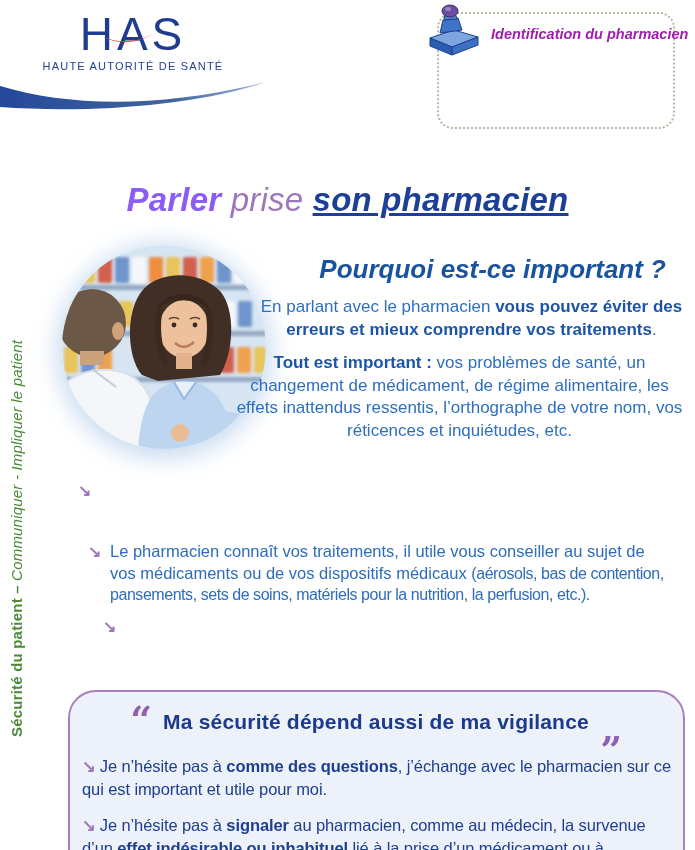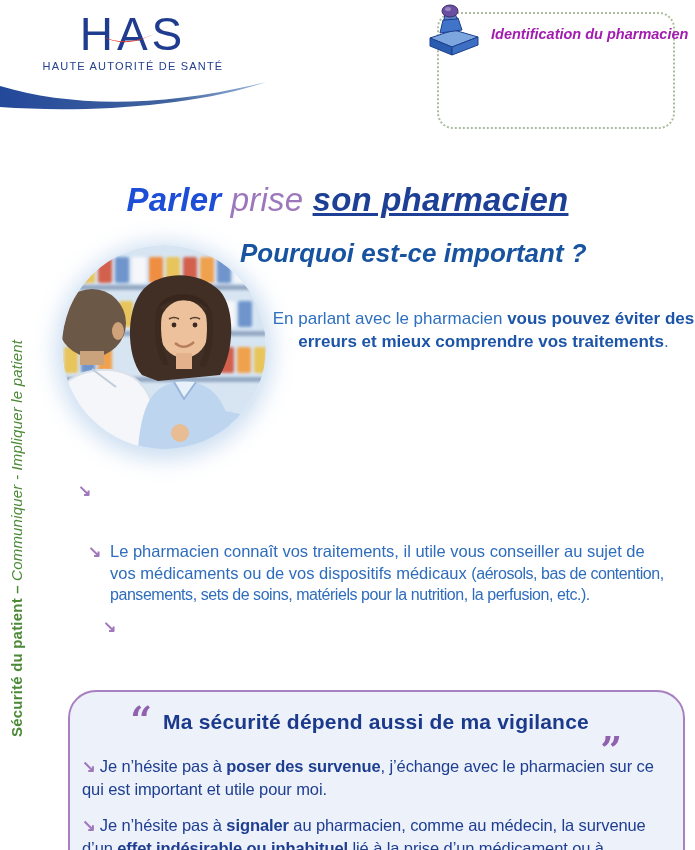--- a/index.html
+++ b/index.html
@@ -17,35 +17,35 @@
   .id-label{
     position:absolute;left:52px;top:12px;white-space:nowrap;
     font-style:italic;font-size:14.5px;color:#a21caf;font-weight:600;
   }
   .stamp-svg{position:absolute;left:-13px;top:-12px;}
   
   .main-title{
     position:absolute;left:0;top:180px;width:695px;margin:0;text-align:center;
     font-style:italic;font-weight:600;font-size:33px;line-height:1.2;letter-spacing:0.2px;
   }
-  .t-purple{color:#1d4ed8;}
+  .t-purple{color:#8b5cf6;}
   .t-lpurple{color:#9d77bb;font-weight:500;}
   .t-blue{color:#1d3f96;text-decoration:underline;}
   .section-heading{
-    position:absolute;left:240px;top:238px;width:410px;margin:0;text-align:left;
+    position:absolute;left:240px;top:238px;width:410px;margin:16px;text-align:right;
     font-style:italic;font-weight:600;font-size:26px;color:#17539f;
   }
   
   .photo{
     position:absolute;left:62px;top:245px;width:204px;height:204px;border-radius:50%;
     overflow:hidden;box-shadow:0 4px 22px 6px rgba(140,180,225,.45);
   }
   
   .intro-p{
-    position:absolute;margin:16px;text-align:center;
+    position:absolute;margin:4px;text-align:center;
     font-size:17px;line-height:22.5px;color:#2e6fc0;
   }
   .intro-p .seg-b{font-weight:700;color:#1c55a8;}
   .intro-p1{top:292px;left:255px;width:425px;}
   .intro-p2{top:348px;left:228px;width:455px;}
   
   .bullet{
     position:absolute;padding-left:22px;box-sizing:border-box;
     font-size:16.5px;line-height:21.5px;color:#2e6cbd;
   }
@@ -179,40 +179,41 @@
         <rect x="114" y="108" width="16" height="16" fill="#e3b28c"></rect>
         <path d="M76,204 C80,150 96,138 122,136 C150,138 166,152 172,204 Z" fill="#bdd5ef"></path>
         <path d="M112,137 L122,154 L134,137" fill="#e8f0fa" stroke="#98b6da" stroke-width="2"></path>
         <ellipse cx="150" cy="182" rx="36" ry="15" fill="#bdd5ef" transform="rotate(-8 150 182)"></ellipse>
         <circle cx="118" cy="188" r="9" fill="#e8bd94"></circle>
       </g>
     </svg>
   </div>
 
   <p class="intro-p intro-p1"><span>En parlant avec le pharmacien </span><span class="seg-b">vous pouvez éviter des erreurs et mieux comprendre vos traitements</span><span>.</span></p>
+  <p class="intro-p intro-p2"><span class="seg-b">Tout est important :</span><span> vos problèmes de santé, un changement de médicament, de régime alimentaire, les effets inattendus ressentis, l’orthographe de votre nom, vos réticences et inquiétudes, etc.</span></p>
 
   <div class="bullet bullet-1">
     <span class="arrow">↘</span>
   </div>
   <div class="bullet bullet-2">
     <span class="arrow">↘</span>
     <span><span>Le pharmacien connaît vos traitements, il utile vous conseiller au sujet de vos médicaments ou de vos dispositifs médicaux </span><span class="seg-n">(aérosols, bas de contention, pansements, sets de soins, matériels pour la nutrition, la perfusion, etc.).</span></span>
   </div>
   <div class="bullet bullet-3">
     <span class="arrow">↘</span>
   </div>
 
   <div class="quote-box">
     <div class="q-title-row">
       <span class="q-open">“</span>
       <h3 class="q-title">Ma sécurité dépend aussi de ma vigilance</h3>
       <span class="q-close">„</span>
     </div>
     <div class="q-body">
-      <p class="q-p"><span class="arrow">↘</span><span><span>Je n’hésite pas à </span><span class="seg-b">poser des survenue</span><span>, j’échange avec le pharmacien sur ce qui est important et utile pour moi.</span></span></p>
+      <p class="q-p"><span class="arrow">↘</span><span><span>Je n’hésite pas à </span><span class="seg-b">comme des questions</span><span>, j’échange avec le pharmacien sur ce qui est important et utile pour moi.</span></span></p>
       <p class="q-p"><span class="arrow">↘</span><span><span>Je n’hésite pas à </span><span class="seg-b">signaler</span><span> au pharmacien, comme au médecin, la survenue d’un </span><span class="seg-b">effet indésirable ou inhabituel</span><span> lié à la prise d’un médicament ou à l’utilisation d’un dispositif médical (par exemple : rougeur cutanée, diarrhée, somnolence, malaise,</span></span></p>
     </div>
   </div>
 
   <div class="vertical-label">
     <span class="v-bold">Sécurité du patient – </span><span class="v-italic">Communiquer - Impliquer le patient</span>
   </div>
 
 </div>
 

